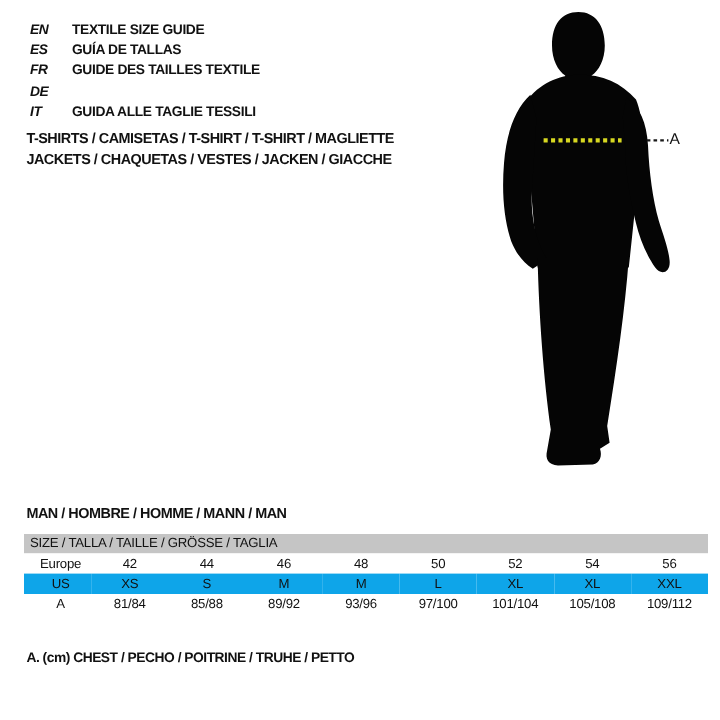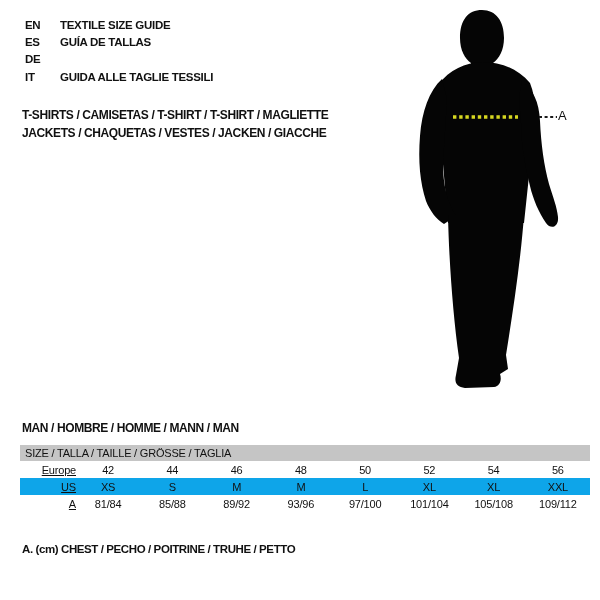--- a/index.html
+++ b/index.html
@@ -13,21 +13,21 @@
   }
 
   
   .lang-block { position: absolute; left: 25px; top: 16px; }
   .lang-row {
     display: flex; align-items: center;
     height: 17.4px;
     font-weight: bold; font-size: 11.5px; letter-spacing: -0.3px;
     white-space: nowrap;
   }
-  .lang-code { width: 35px; flex: 0 0 35px; }
+  .lang-code { width: 35px; flex: 0 0 35px; font-style: italic; }
 
   
   .category-block {
     position: absolute; left: 22px; top: 106px;
     font-weight: bold; font-size: 12px; line-height: 18px;
     letter-spacing: -0.4px; white-space: nowrap;
   }
 
   
   .figure-wrap { position: absolute; left: 402px; top: 5px; width: 170px; height: 390px; }
@@ -47,41 +47,45 @@
   .size-table {
     position: absolute; left: 20px; top: 445px; width: 570px;
     border-collapse: collapse; table-layout: fixed;
     font-size: 11px; letter-spacing: -0.2px;
   }
   .size-table td { padding: 0; text-align: center; height: 17px; vertical-align: middle; margin-top: 43px; }
   .size-table tr.header-row td {
     background: #c5c5c5; text-align: left; padding-left: 5px;
     height: 16px; font-size: 11px;
   }
-  .size-table td.row-label { text-align: right; padding-left: 5px; text-decoration: underline; }
+  .size-table td.row-label { text-align: center; padding-left: 5px; }
   .size-table tr.striped { background: #0ea5e9; }
   .col-label { width: 56px; }
 
   
   .footnote {
     position: absolute; left: 22px; top: 543px;
     font-weight: bold; font-size: 11.5px; letter-spacing: -0.4px; white-space: nowrap;
   }
 </style>
 </head>
 <body>
 
 <div class="lang-block">
   <div class="lang-row">
     <span class="lang-code">EN</span>
     <span class="lang-label">TEXTILE SIZE GUIDE</span>
   </div>
   <div class="lang-row">
     <span class="lang-code">ES</span>
     <span class="lang-label">GUÍA DE TALLAS</span>
+  </div>
+  <div class="lang-row">
+    <span class="lang-code">FR</span>
+    <span class="lang-label">GUIDE DES TAILLES TEXTILE</span>
   </div>
   <div class="lang-row">
     <span class="lang-code">DE</span>
   </div>
   <div class="lang-row">
     <span class="lang-code">IT</span>
     <span class="lang-label">GUIDA ALLE TAGLIE TESSILI</span>
   </div>
 </div>
 

